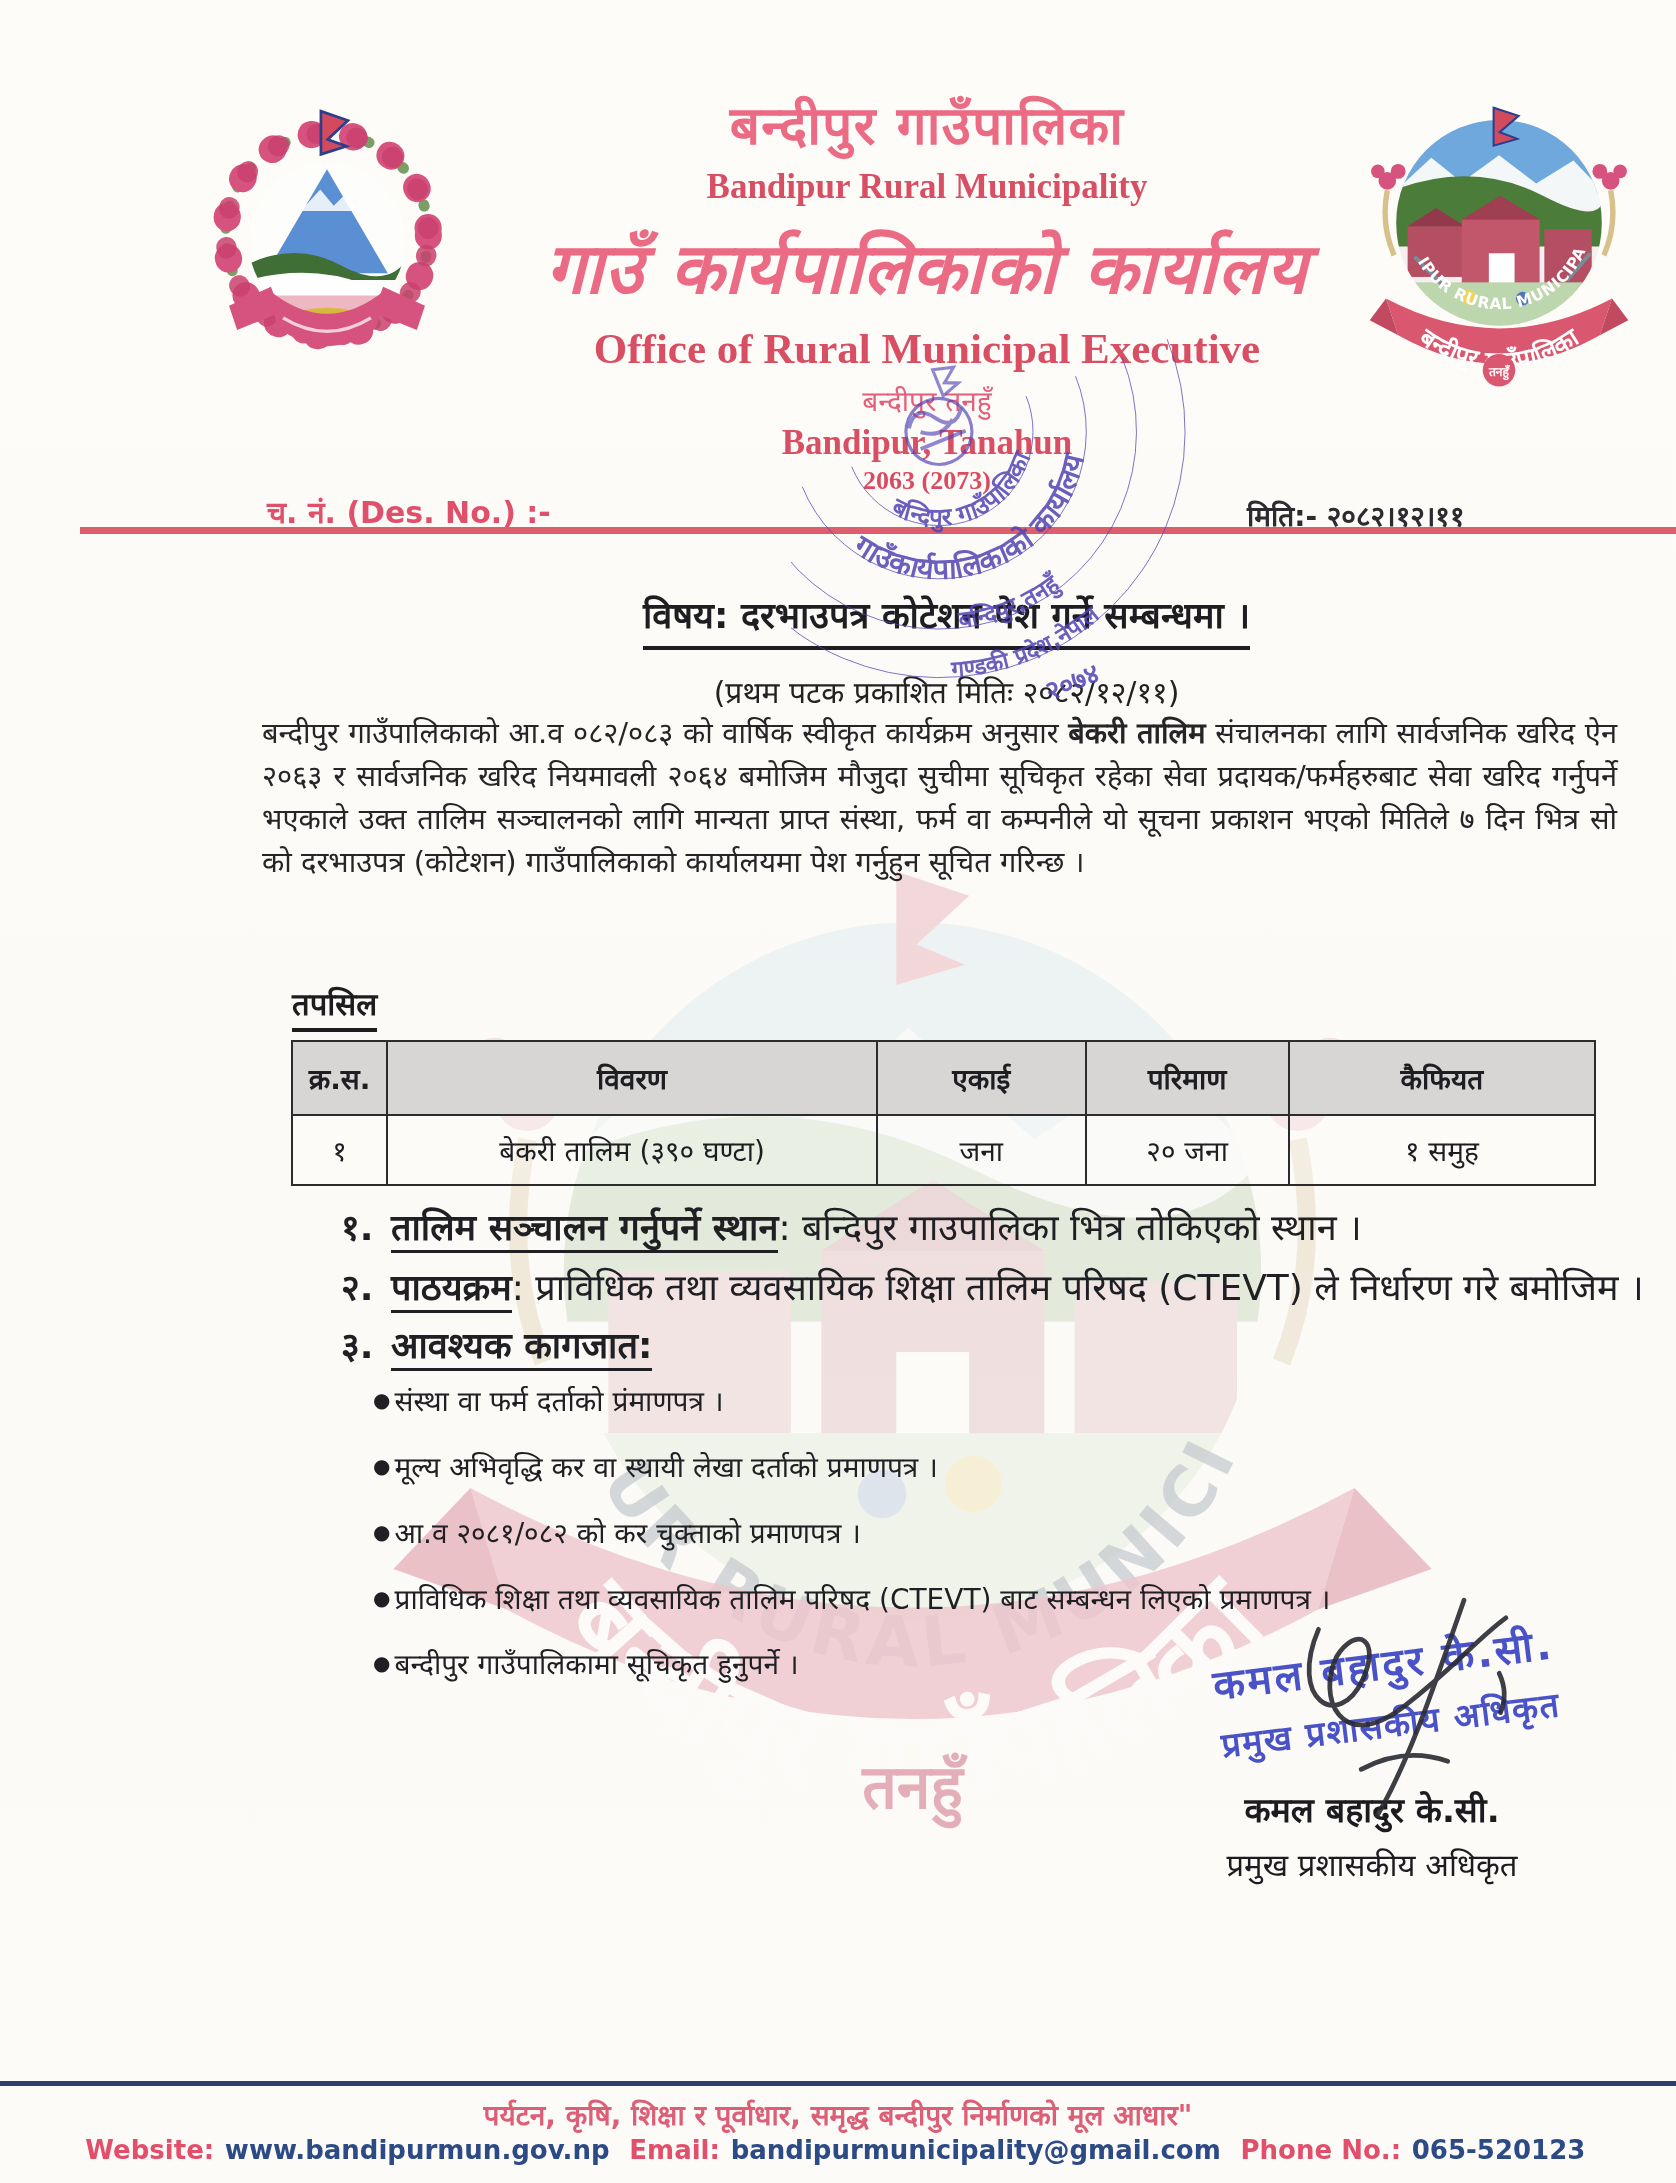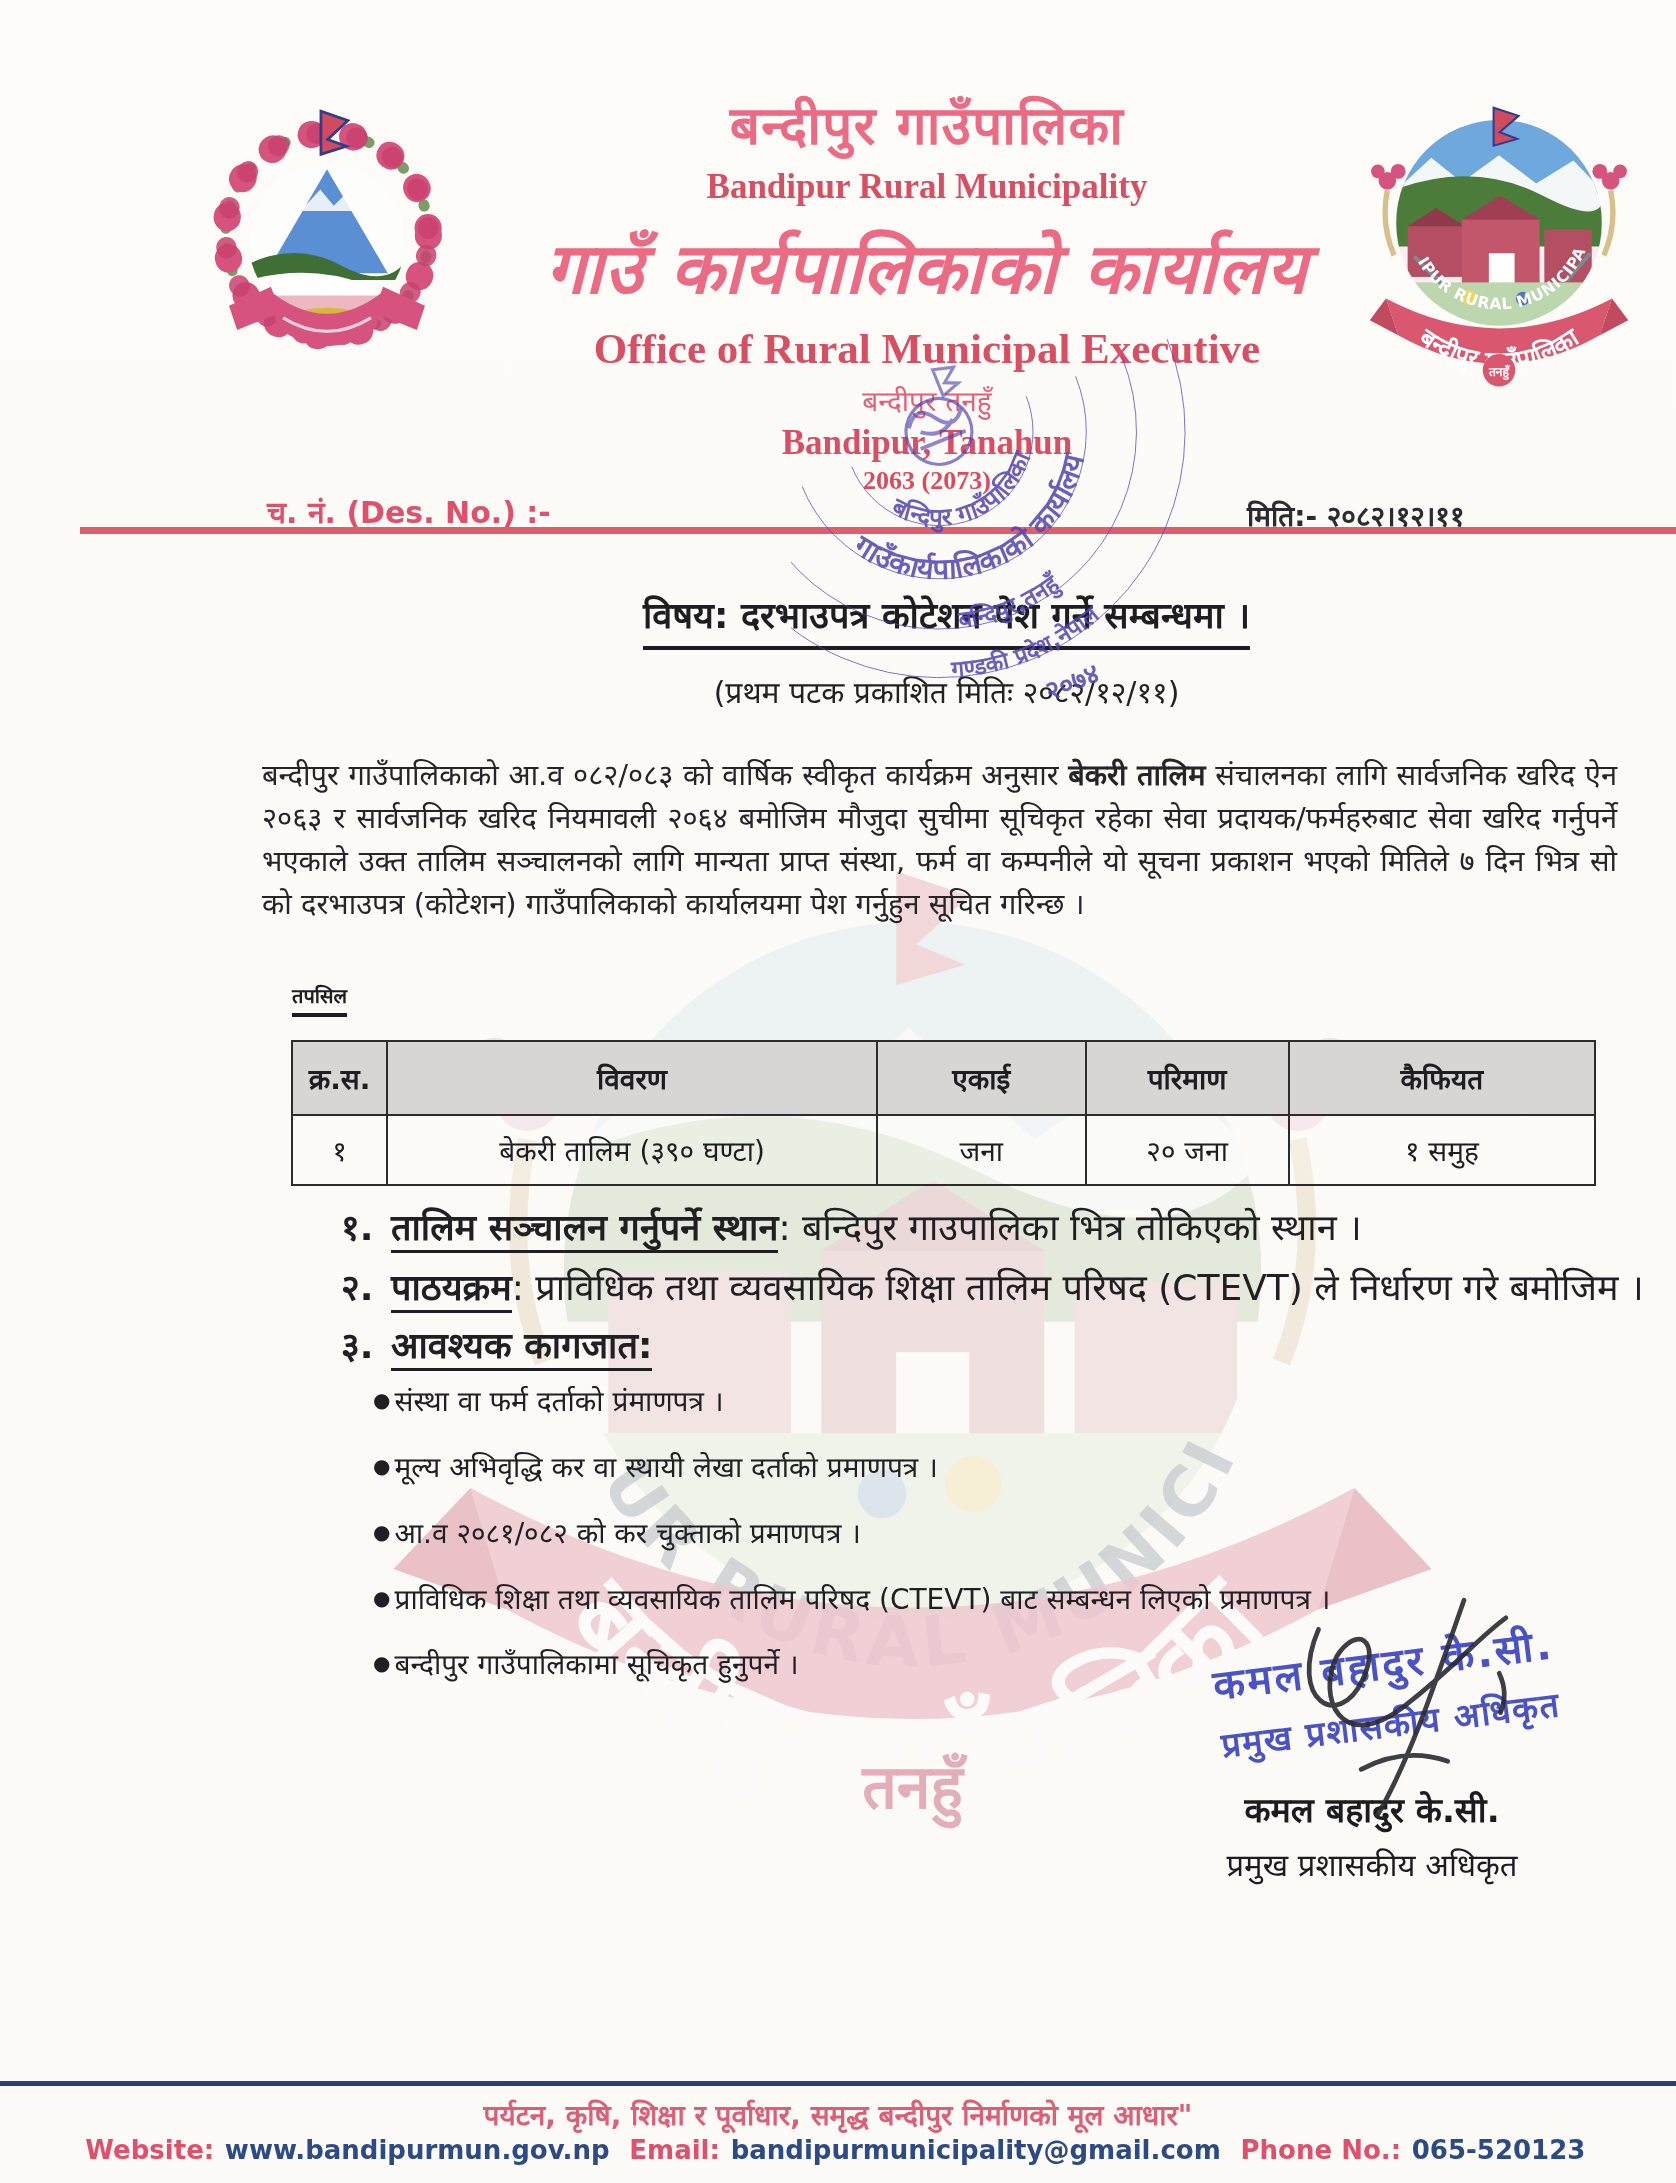--- a/index.html
+++ b/index.html
@@ -28,22 +28,22 @@
   .province .en { font-size:30px; margin-top:6.8px; }
   .ref-row { position:absolute; left:267px; font-size:30px; font-weight:bold; color:#e0506b; }
   .date-line { position:absolute; left:1247px; top:496px; font-size:28px; font-weight:bold; color:#2b2b30;text-align:right; }
   .red-rule { position:absolute; left:80px; right:0; top:527px; height:7.4px; background:#dd5f6d; }
   
   .stamp { position:absolute; left:791px; top:281px; width:439px; height:446px; opacity:.85; z-index:6; pointer-events:none; }
   
   .subject-wrap { position:absolute; left:473px; top:590px; width:947px; text-align:center; z-index:3; }
   .subject { display:inline-block; font-size:36px; font-weight:bold; color:#1e1e22; padding-bottom:6.8px; border-bottom:4px solid #1e1e22; }
   .published { position:absolute; left:473px; top:671px; width:947px; text-align:center; font-size:30px; color:#222; z-index:3; }
-  .body-par { position:absolute; left:262px; top:754px; width:1355px; font-size:29px; line-height:43px; text-align:justify; color:#252528; z-index:3; }
-  .tapasil { position:absolute; left:292px; top:982px; font-size:20px; font-weight:bold; color:#1d1d20; border-bottom:4px solid #1d1d20; padding-bottom:4px; z-index:3; }
+  .body-par { position:absolute; left:262px; top:712px; width:1355px; font-size:29px; line-height:43px; text-align:justify; color:#252528; z-index:3; }
+  .tapasil { position:absolute; left:292px; top:982px; font-size:31px; font-weight:bold; color:#1d1d20; border-bottom:4px solid #1d1d20; padding-bottom:4px; z-index:3; }
   table.spec { position:absolute; left:291px; top:1040px; width:1305px; border-collapse:collapse; font-size:28px; color:#1e1e22; z-index:3; }
   table.spec th, table.spec td { border:2.7px solid #2c2c2c; text-align:center; padding:9.5px 5.4px; }
   table.spec th { background:#d7d6d4; font-weight:bold; height:74px; }
   table.spec td { height:70px; background:rgba(255,255,255,.25); }
   .num-item { position:absolute; left:341px; font-size:36px; color:#202024; z-index:3; }
   .num-item .no { font-weight:bold; margin-right:17.6px; }
   .num-item .bld { font-weight:bold; border-bottom:3.4px solid #202024; padding-bottom:2px; }
   .bullet { position:absolute; left:373px; font-size:28px; color:#202024; z-index:3; }
   .bullet .dot { font-size:20px; vertical-align:4px; margin-right:4px; }
   

